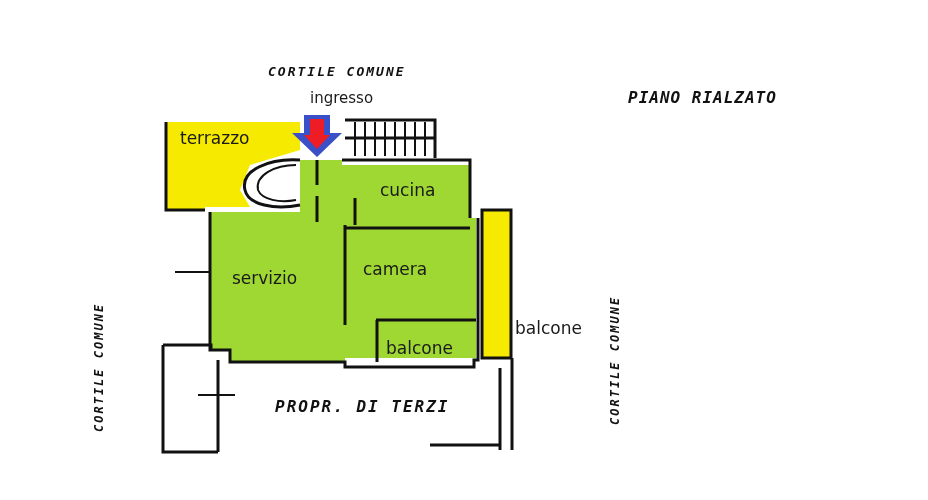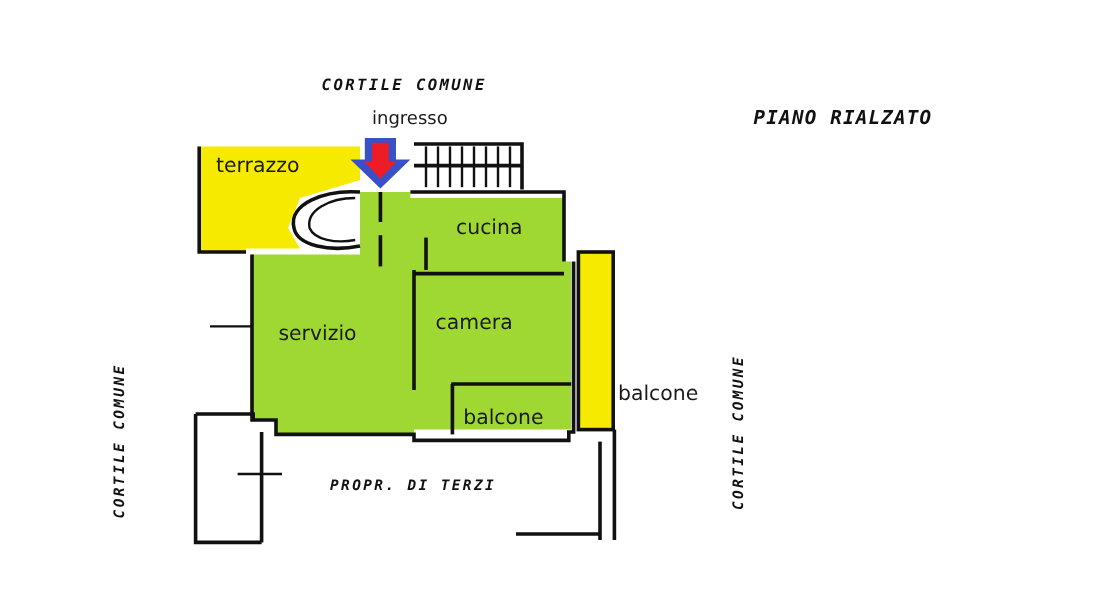--- a/index.html
+++ b/index.html
@@ -74,16 +74,16 @@
 <div class="hand" style="left:268px; top:64px; font-size:13px;">CORTILE COMUNE</div>
 <div class="lbl" style="left:310px; top:89px; font-size:15px;">ingresso</div>
 
 <div class="lbl" style="left:180px; top:128px;">terrazzo</div>
 <div class="lbl" style="left:380px; top:180px;">cucina</div>
 <div class="lbl" style="left:232px; top:268px;">servizio</div>
 <div class="lbl" style="left:363px; top:259px;">camera</div>
 <div class="lbl" style="left:386px; top:338px;">balcone</div>
 <div class="lbl" style="left:515px; top:318px;">balcone</div>
 
-<div class="hand" style="left:275px; top:397px; font-size:12px;">PROPR. DI TERZI</div>
+<div class="hand" style="left:275px; top:397px; font-size:16px;">PROPR. DI TERZI</div>
 
 <div class="hand vert" style="left:92px; top:432px; font-size:12px;">CORTILE COMUNE</div>
 <div class="hand vert" style="left:608px; top:425px; font-size:12px;">CORTILE COMUNE</div>
 
 </body></html>

